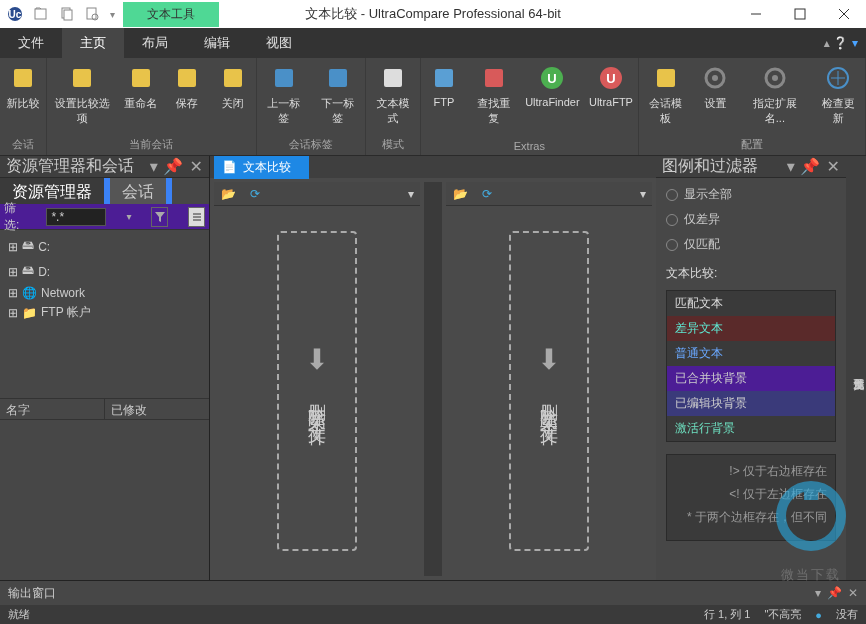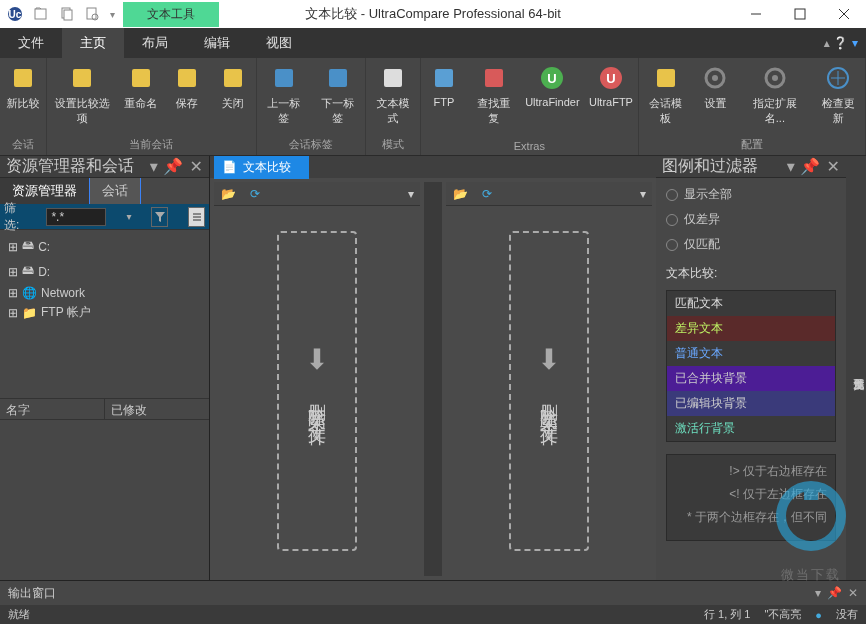--- a/index.html
+++ b/index.html
@@ -25,23 +25,23 @@
 .ribbon-btn .ico { width: 28px; height: 28px; display: flex; align-items: center; justify-content: center; font-size: 22px; }
 .ribbon-btn .lbl { font-size: 11px; color: #ddd; text-align: center; }
 .ribbon-label { text-align: center; font-size: 11px; color: #aaa; padding: 3px 0; background: #464646; }
 
 .body-row { display: flex; height: calc(100% - 28px - 30px - 98px - 25px - 19px); }
 .panel-header { height: 22px; background: #3f3f3f; display: flex; align-items: center; justify-content: space-between; padding: 0 6px; font-size: 16px; border-bottom: 1px solid #2a2a2a; }
 .panel-header .phr { display: flex; gap: 6px; color: #aaa; }
 
 .left-panel { width: 210px; display: flex; flex-direction: column; background: #474747; border-right: 1px solid #222; }
 .left-tabs { display: flex; height: 26px; }
-.left-tab { padding: 4px 12px; font-size: 13px; background: #555; border-right: 1px solid #3b82f6; cursor: pointer; }
+.left-tab { padding: 4px 12px; font-size: 16px; background: #555; border-right: 6px solid #3b82f6; cursor: pointer; }
 .left-tab.active { background: #3a3a3a; color: #fff; }
-.filter-row { display: flex; align-items: center; height: 26px; background: #0c4a6e; gap: 20px; padding: 0 4px; border-bottom: 1px solid #333; }
+.filter-row { display: flex; align-items: center; height: 26px; background: #4c1d95; gap: 20px; padding: 0 4px; border-bottom: 1px solid #333; }
 .filter-row input { background: #222; border: 1px solid #555; color: #ccc; font-size: 12px; width: 60px; height: 18px; padding: 0 4px; }
 .filter-sq { width: 20px; height: 20px; border: 1px solid #666; display: flex; align-items: center; justify-content: center; }
 .tree { flex: 1; padding: 4px; overflow: auto; }
 .tree-item { display: flex; align-items: center; gap: 4px; padding: 2px 4px; font-size: 12px; }
 .split-cols { display: flex; height: 22px; border-top: 1px solid #333; border-bottom: 1px solid #333; }
 .split-cols > div { flex: 1; padding: 3px 6px; font-size: 12px; background: #474747; }
 .split-cols > div:first-child { border-right: 1px solid #333; }
 .filler { flex: 1; }
 
 .center-panel { flex: 1; display: flex; flex-direction: column; background: #4a4a4a; }
@@ -59,21 +59,21 @@
 
 .right-col { width: 210px; display: flex; }
 .right-panel { flex: 1; display: flex; flex-direction: column; background: #474747; }
 .radio-group { padding: 8px 10px; display: flex; flex-direction: column; gap: 8px; }
 .radio-item { display: flex; align-items: center; gap: 6px; font-size: 12px; }
 .radio-item .rcir { width: 12px; height: 12px; border: 1px solid #888; border-radius: 50%; }
 .section-label { padding: 4px 10px; font-size: 12px; color: #ddd; }
 .legend-box { margin: 4px 10px; background: #3a3a3a; border: 1px solid #2a2a2a; }
 .legend-item { padding: 4px 8px; font-size: 12px; }
 .leg-match { color: #ddd; }
-.leg-diff { color: #bef264; background: #5a2a2a; }
+.leg-diff { color: #5eead4; background: #5a2a2a; }
 .leg-normal { color: #6aa8ff; }
 .leg-merged { background: #4c1d95; color: #ccc; }
 .leg-edited { background: #3a3a7a; color: #ccc; }
 .leg-active { color: #6ee0c0; }
 .hint-box { margin: 8px 10px; background: #3a3a3a; border: 1px solid #2a2a2a; padding: 8px; font-size: 12px; color: #999; }
 .hint-box div { margin-bottom: 6px; text-align: right; }
 .side-strip { width: 20px; background: #3f3f3f; display: flex; flex-direction: column; align-items: center; padding-top: 4px; writing-mode: vertical-rl; font-size: 11px; color: #ccc; }
 
 .output-bar { height: 25px; background: #474747; border-top: 1px solid #222; display: flex; align-items: center; padding: 0 8px; font-size: 12px; justify-content: space-between; }
 .status-bar { height: 19px; background: #3a3a3a; display: flex; align-items: center; padding: 0 8px; font-size: 11px; justify-content: space-between; }

